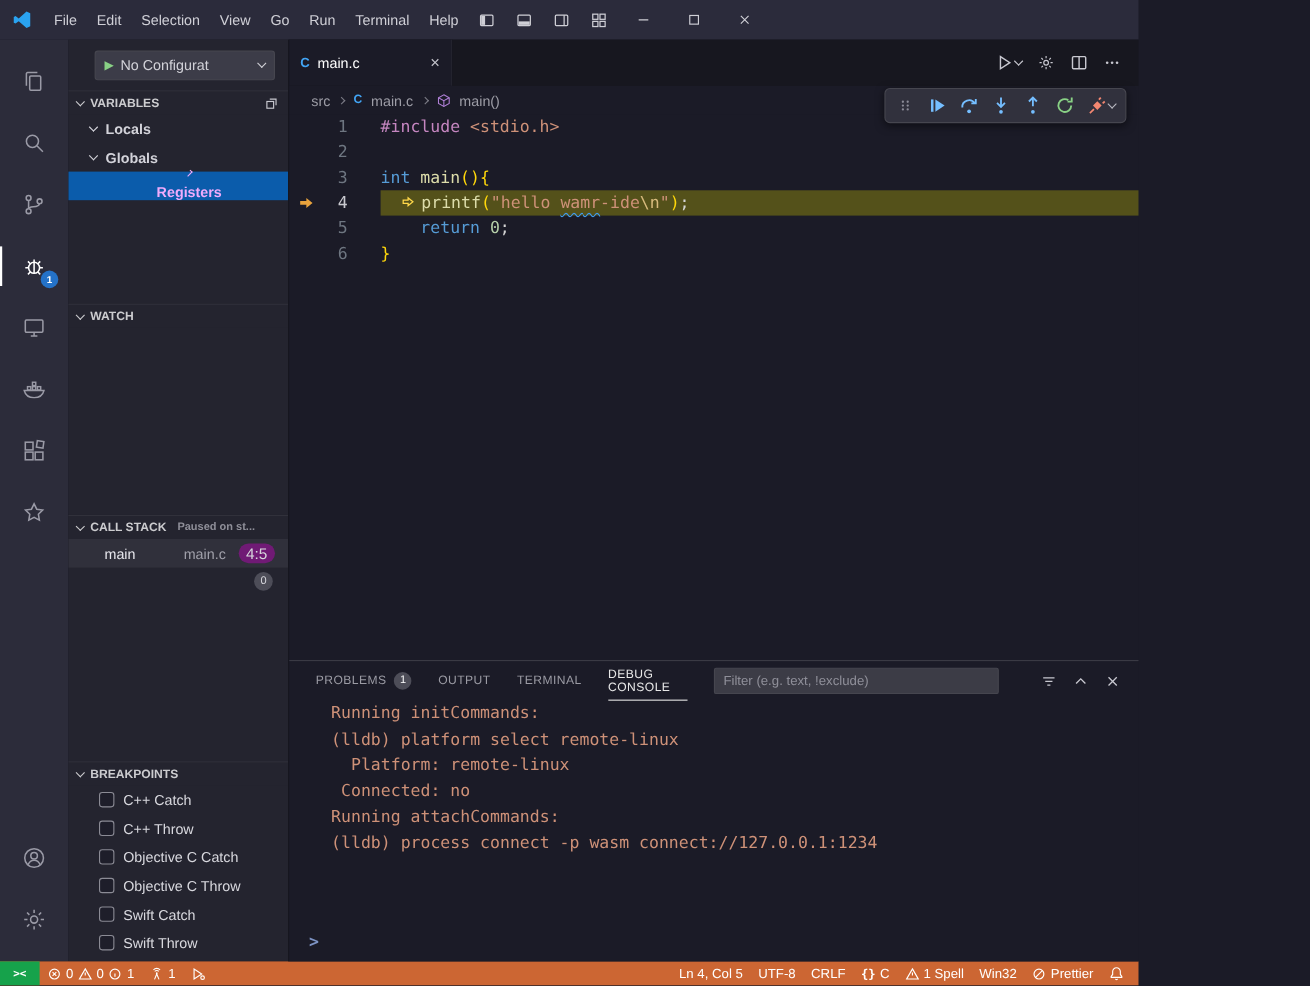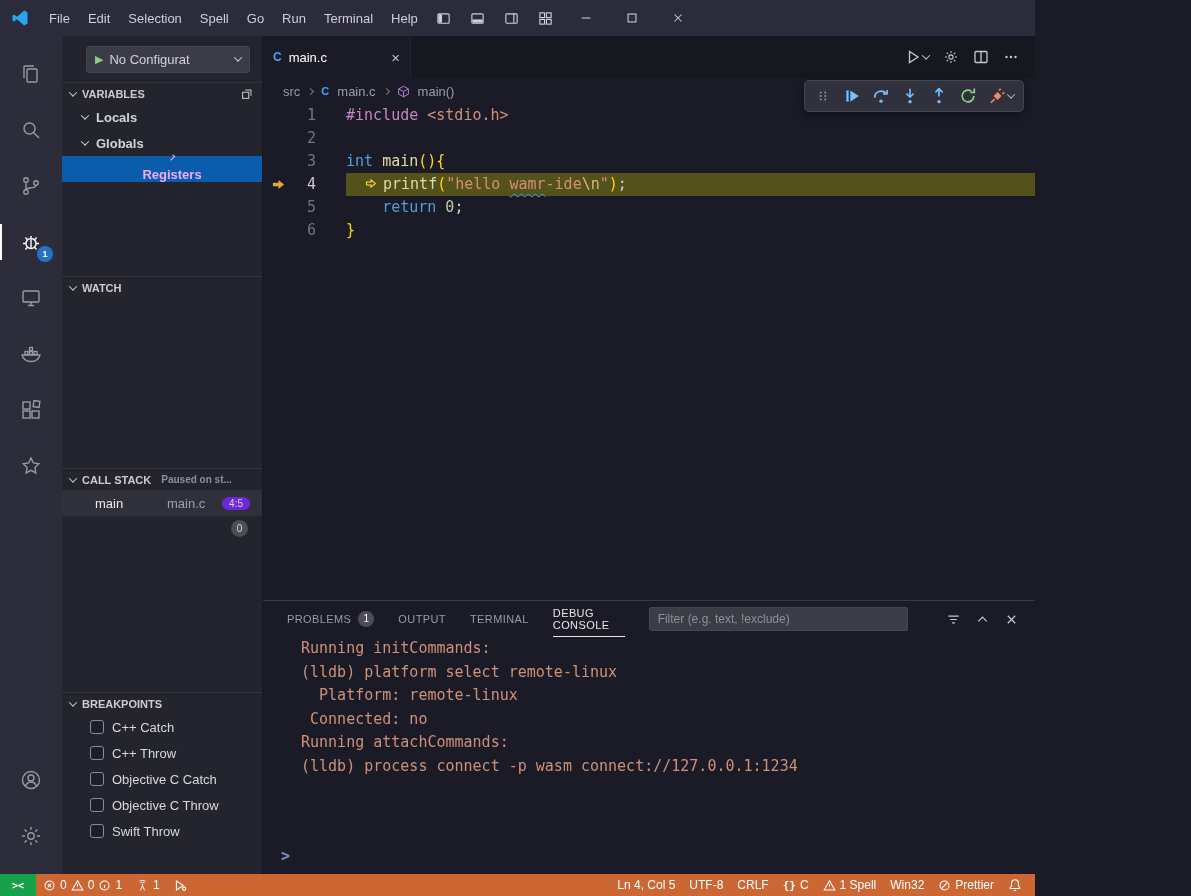--- a/index.html
+++ b/index.html
@@ -38,21 +38,21 @@
     color:#cccccf;border-top:1px solid #33333d;background:#24242f;}
   .sec-h .hint{font-size:10px;color:#8f8f99;font-weight:700;margin-left:4px;white-space:nowrap;}
   .chev{display:inline-block;width:6px;height:6px;border-right:1.4px solid currentColor;border-bottom:1.4px solid currentColor;
     transform:rotate(45deg) translate(-1px,-1px);}
   .chev.r{transform:rotate(-45deg);}
   .tree-row{height:26px;flex:none;display:flex;align-items:center;gap:8px;padding-left:20px;color:#d3d3da;}
   .tree-row.selected{background:#0b5cab;color:#f0abfc;flex-direction:column;}
   .frame-row{height:26px;flex:none;display:flex;align-items:center;background:#30303b;padding:0 12px 0 33px;}
   .frame-name{color:#e8e8ee;width:72px;}
   .frame-file{color:#a0a0aa;}
-  .pill{margin-left:auto;background:#6d28d9;border-radius:9px;padding:1px 7px;font-size:10px;color:#d7d7dd;}
+  .pill{margin-left:auto;background:#701a75;border-radius:9px;padding:1px 7px;font-size:14px;color:#d7d7dd;}
   .thread-row{height:24px;flex:none;display:flex;align-items:center;justify-content:flex-end;padding-right:14px;}
   .circ{width:17px;height:17px;border-radius:50%;background:#4d4d58;color:#d7d7dd;font-size:10px;display:flex;align-items:center;justify-content:center;}
   .bp-row{height:26px;flex:none;display:flex;align-items:center;gap:8px;padding-left:28px;color:#d8d8de;}
   .cb{width:14px;height:14px;flex:none;border:1px solid #8b8b95;border-radius:3px;background:#1e1e2a;}
 
   
   .editor-col{flex:1;display:flex;flex-direction:column;min-width:0;position:relative;border-left:1px solid #16161f;}
   .tabbar{height:42px;flex:none;background:#17171f;display:flex;align-items:stretch;}
   .tab{width:148px;background:#1b1b27;display:flex;align-items:center;gap:7px;padding:0 10px;border-right:1px solid #23232e;}
   .tab-lang{color:#42a5f5;font-weight:700;font-size:12px;}
@@ -121,21 +121,21 @@
   <header class="titlebar">
     <span class="vscode-logo">
       <svg width="18" height="18" viewBox="0 0 24 24">
           <path fill="#2aa3f0" d="M17.5 2 8 10.3 4.2 7.4 2 8.5v7l2.2 1.1L8 13.7 17.5 22 22 19.8V4.2Z"></path>
         </svg>
     </span>
     <nav style="display:flex">
       <span class="menu-item">File</span>
       <span class="menu-item">Edit</span>
       <span class="menu-item">Selection</span>
-      <span class="menu-item">Spell</span>
+      <span class="menu-item">View</span>
       <span class="menu-item">Go</span>
       <span class="menu-item">Run</span>
       <span class="menu-item">Terminal</span>
       <span class="menu-item">Help</span>
     </nav>
     <div style="display:flex">
       <span class="win-btn">
         <svg width="15" height="15" viewBox="0 0 16 16">
             <g fill="none" stroke="#cfcfd6" stroke-width="1.2">
               <rect x="2" y="3" width="12" height="10" rx="1"></rect>
@@ -336,20 +336,24 @@
           <span class="cb"></span>
           <span>C++ Throw</span>
         </div>
         <div class="bp-row">
           <span class="cb"></span>
           <span>Objective C Catch</span>
         </div>
         <div class="bp-row">
           <span class="cb"></span>
           <span>Objective C Throw</span>
+        </div>
+        <div class="bp-row">
+          <span class="cb"></span>
+          <span>Swift Catch</span>
         </div>
         <div class="bp-row">
           <span class="cb"></span>
           <span>Swift Throw</span>
         </div>
       </div>
     </aside>
 
     <div class="editor-col">
 

